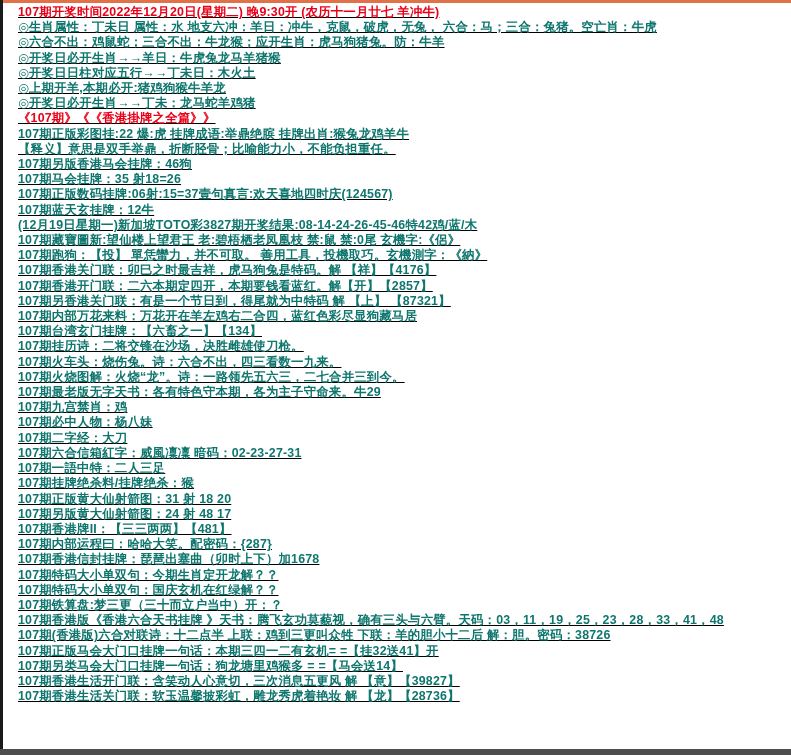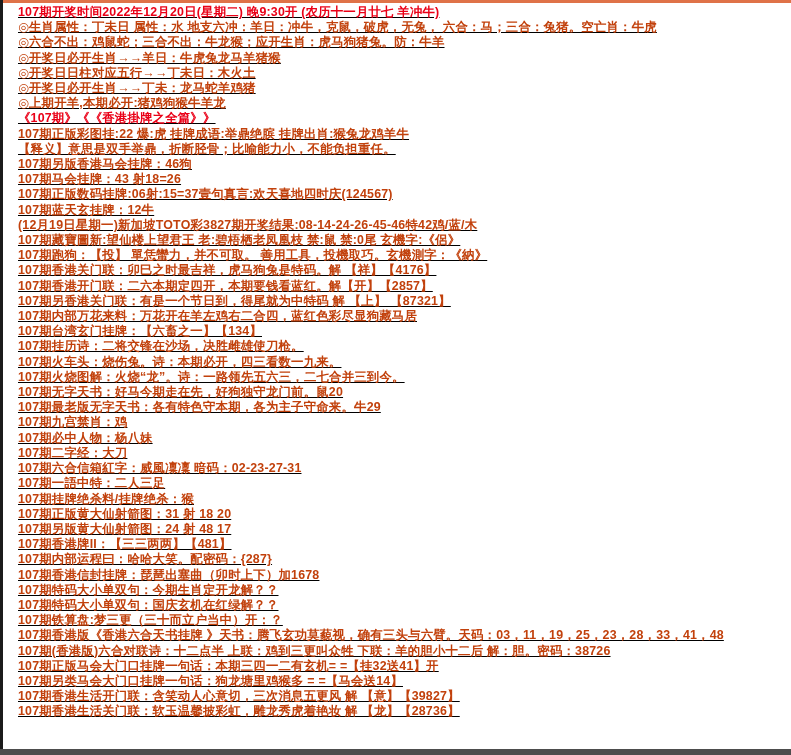--- a/index.html
+++ b/index.html
@@ -22,60 +22,59 @@
     position:absolute;left:0;right:0;bottom:0;height:6px;
     background:#4d4d4d;
   }
   .content{
     position:absolute;top:5px;left:18px;right:2px;text-decoration:underline;
   }
   .line{
     font-size:12.4px;
     line-height:15.2px;
     font-weight:700;
-    color:#c2410c;
+    color:#0f766e;
     white-space:nowrap;
     letter-spacing:0.2px;
   }
   .line.red{color:#ea0017;}
 </style>
 </head>
 <body>
 
 <div class="top-strip"></div>
 <div class="left-border"></div>
 
 <div class="content">
   <div id="lines-host">
       <div class="line red">107期开奖时间2022年12月20日(星期二) 晚9:30开 (农历十一月廿七 羊冲牛)</div>
       <div class="line black">◎生肖属性：丁未日 属性：水 地支六冲：羊日：冲牛，克鼠，破虎，无兔， 六合：马；三合：兔猪。空亡肖：牛虎</div>
       <div class="line black">◎六合不出：鸡鼠蛇；三合不出：牛龙猴；应开生肖：虎马狗猪兔。防：牛羊</div>
       <div class="line black">◎开奖日必开生肖→→羊日：牛虎兔龙马羊猪猴</div>
       <div class="line black">◎开奖日日柱对应五行→→丁未日：木火土</div>
+      <div class="line black">◎上期开羊,本期必开:猪鸡狗猴牛羊龙</div>
       <div class="line black">◎开奖日必开生肖→→丁未：龙马蛇羊鸡猪</div>
-      <div class="line black">◎上期开羊,本期必开:猪鸡狗猴牛羊龙</div>
       <div class="line red">《107期》《《香港掛牌之全篇》》</div>
       <div class="line black">107期正版彩图挂:22 爆:虎 挂牌成语:举鼎绝膑 挂牌出肖:猴兔龙鸡羊牛</div>
       <div class="line black">【释义】意思是双手举鼎，折断胫骨；比喻能力小，不能负担重任。</div>
       <div class="line black">107期另版香港马会挂牌：46狗</div>
-      <div class="line black">107期马会挂牌：43 射18=26</div>
+      <div class="line black">107期马会挂牌：35 射18=26</div>
       <div class="line black">107期正版数码挂牌:06射:15=37壹句真言:欢天喜地四时庆(124567)</div>
       <div class="line black">107期蓝天玄挂牌：12牛</div>
       <div class="line black">(12月19日星期一)新加坡TOTO彩3827期开奖结果:08-14-24-26-45-46特42鸡/蓝/木</div>
       <div class="line black">107期藏寶圖新:望仙楼上望君王 老:碧梧栖老凤凰枝 禁:鼠 禁:0尾 玄機字:《侶》</div>
       <div class="line black">107期跑狗：【投】 單恁蠻力，并不可取。 善用工具，投機取巧。玄機測字：《納》</div>
       <div class="line black">107期香港关门联：卯巳之时最吉祥，虎马狗兔是特码。解 【祥】【4176】</div>
       <div class="line black">107期香港开门联：二六本期定四开，本期要钱看蓝红。解【开】【2857】</div>
       <div class="line black">107期另香港关门联：有是一个节日到，得尾就为中特码 解 【上】 【87321】</div>
       <div class="line black">107期内部万花来料：万花开在羊左鸡右二合四，蓝红色彩尽显狗藏马居</div>
       <div class="line black">107期台湾玄门挂牌：【六畜之一】【134】</div>
       <div class="line black">107期挂历诗：二将交锋在沙场，决胜雌雄使刀枪。</div>
-      <div class="line black">107期火车头：烧伤兔。诗：本期必开，四三看数一九来。</div>
+      <div class="line black">107期火车头：烧伤兔。诗：六合不出，四三看数一九来。</div>
       <div class="line black">107期火烧图解：火烧“龙”。诗：一路领先五六三，二七合并三到今。</div>
-      <div class="line black">107期无字天书：好马今期走在先，好狗独守龙门前。鼠20</div>
       <div class="line black">107期最老版无字天书：各有特色守本期，各为主子守命来。牛29</div>
       <div class="line black">107期九宫禁肖：鸡</div>
       <div class="line black">107期必中人物：杨八妹</div>
       <div class="line black">107期二字经：大刀</div>
       <div class="line black">107期六合信箱紅字：威風凜凜 暗码：02-23-27-31</div>
       <div class="line black">107期一語中特：二人三足</div>
       <div class="line black">107期挂牌绝杀料/挂牌绝杀：猴</div>
       <div class="line black">107期正版黄大仙射箭图：31 射 18 20</div>
       <div class="line black">107期另版黄大仙射箭图：24 射 48 17</div>
       <div class="line black">107期香港牌II：【三三两两】【481】</div>

